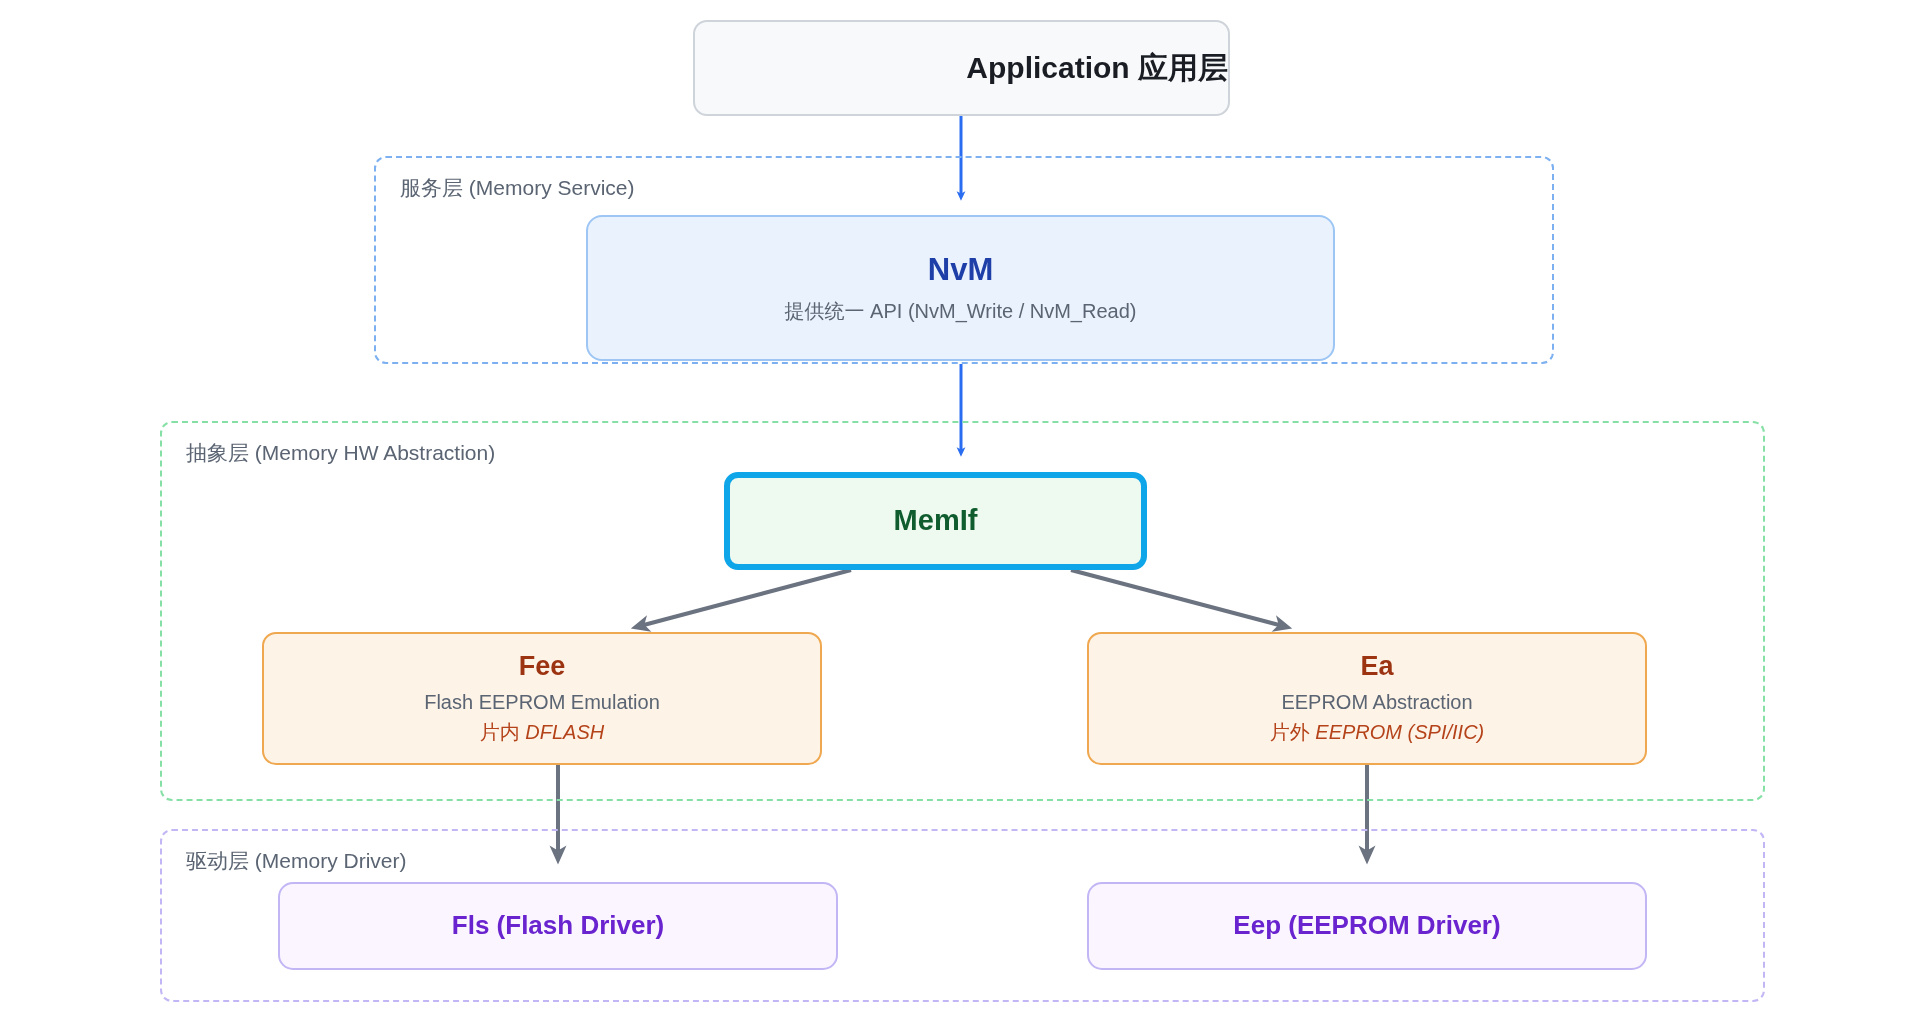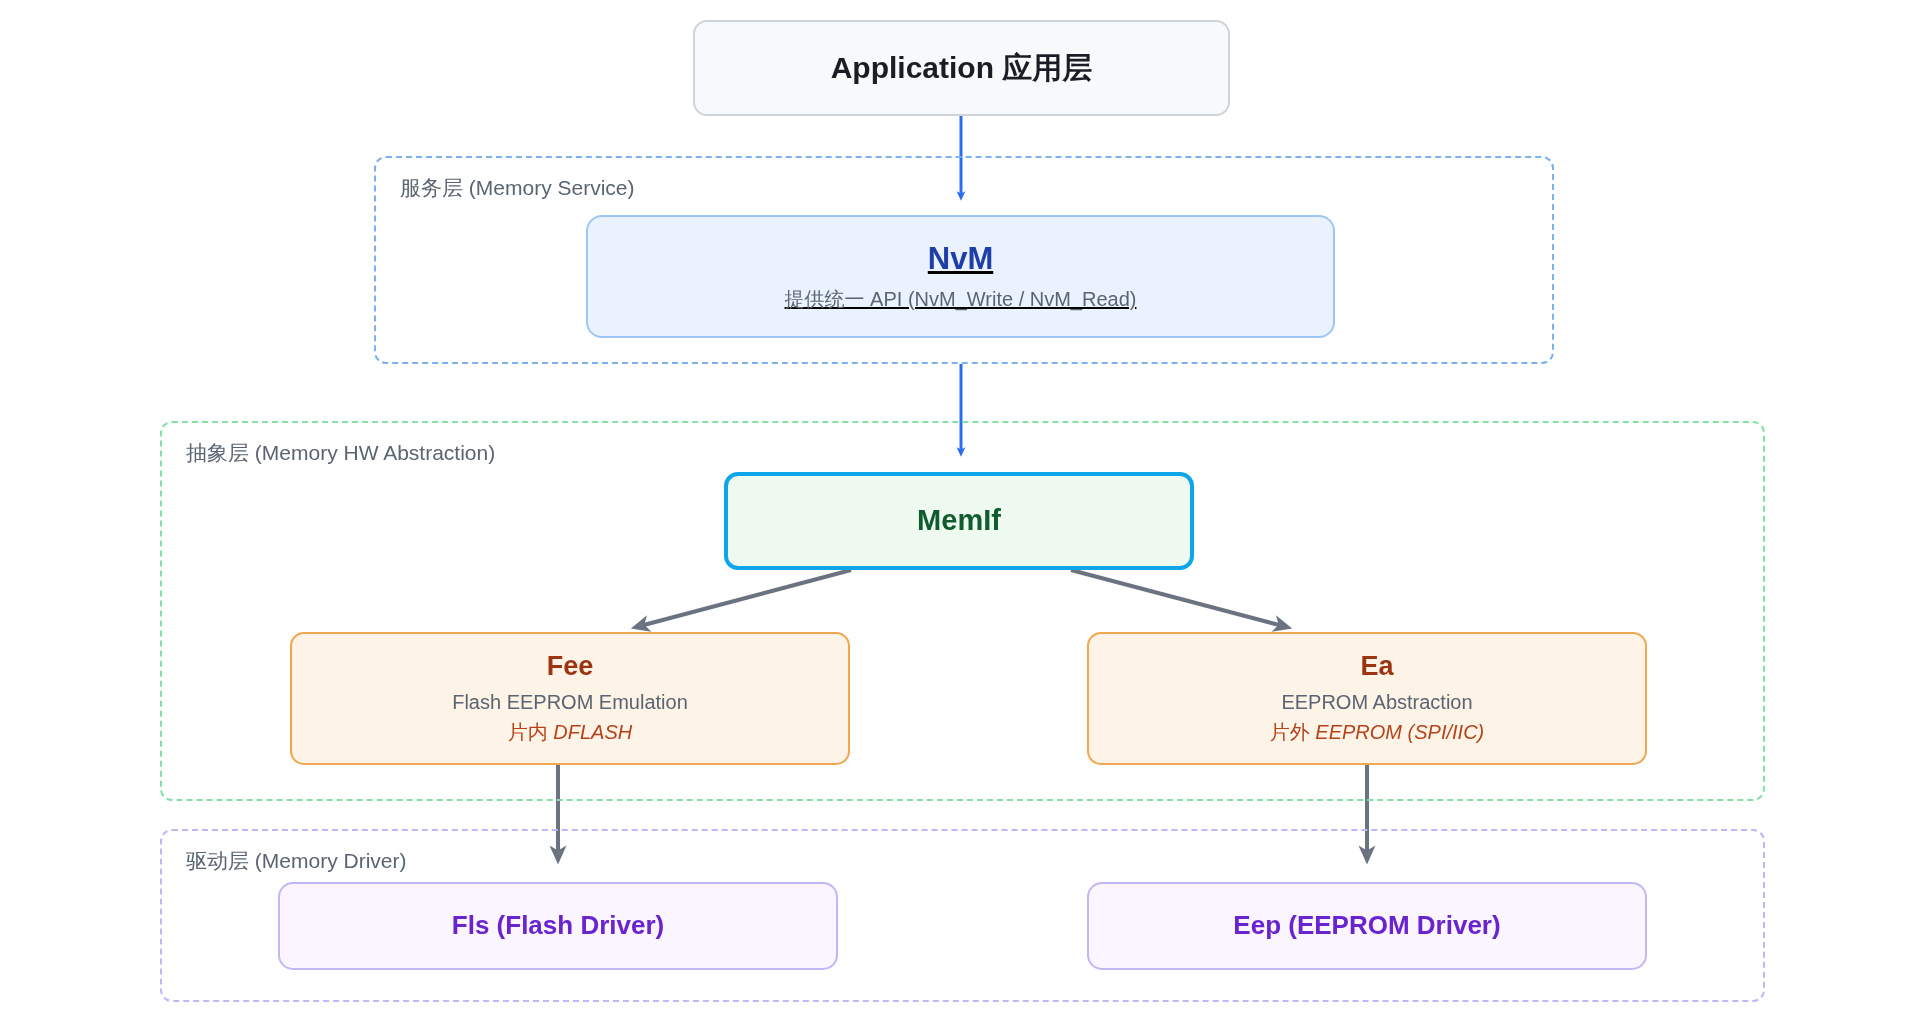--- a/index.html
+++ b/index.html
@@ -49,20 +49,21 @@
   }
 
   
   #app-node {
     left: 693px;
     top: 20px;
     width: 537px;
     height: 96px;
     background: #f8f9fa;
     border: 2px solid #ced4da;
+    align-items: flex-end;
   }
   #app-node .title {
     font-size: 30px;
     color: #1a1d23;
   }
 
   
   .layer {
     position: absolute;
     box-sizing: border-box;
@@ -100,61 +101,60 @@
     height: 173px;
     border: 2px dashed #c3b6f5;
     background: transparent;
   }
 
   
   #nvm-node {
     left: 586px;
     top: 215px;
     width: 749px;
-    height: 123px;
+    height: 146px;
     background: #eaf2fd;
     border: 2px solid #9dc6f5;
     border-radius: 16px;
-    text-decoration: underline;
   }
   #nvm-node .title {
     font-size: 31px;
     color: #1f3fa8;
     margin-bottom: 10px;
   }
   #nvm-node .sub {
     font-size: 20px;
     color: #5a6472;
   }
 
   
   #memif-node {
     left: 724px;
     top: 472px;
-    width: 470px;
+    width: 423px;
     height: 98px;
     background: #eefaf0;
-    border: 4px solid #0ea5e9;
+    border: 6px solid #0ea5e9;
     border-radius: 14px;
   }
   #memif-node .title {
     font-size: 29px;
     color: #0f5c2e;
   }
 
   
   .hw-node {
     background: #fdf3e7;
     border: 2px solid #f0a850;
     border-radius: 14px;
     width: 560px;
     height: 133px;
     top: 632px;
   }
-  #fee-node { left: 290px; }
+  #fee-node { left: 262px; }
   #ea-node  { left: 1087px; padding-left: 20px; }
   .hw-node .title {
     font-size: 27px;
     color: #9c3412;
     margin-bottom: 7px;
   }
   .hw-node .sub {
     font-size: 20px;
     color: #5a6472;
     margin-bottom: 4px;

